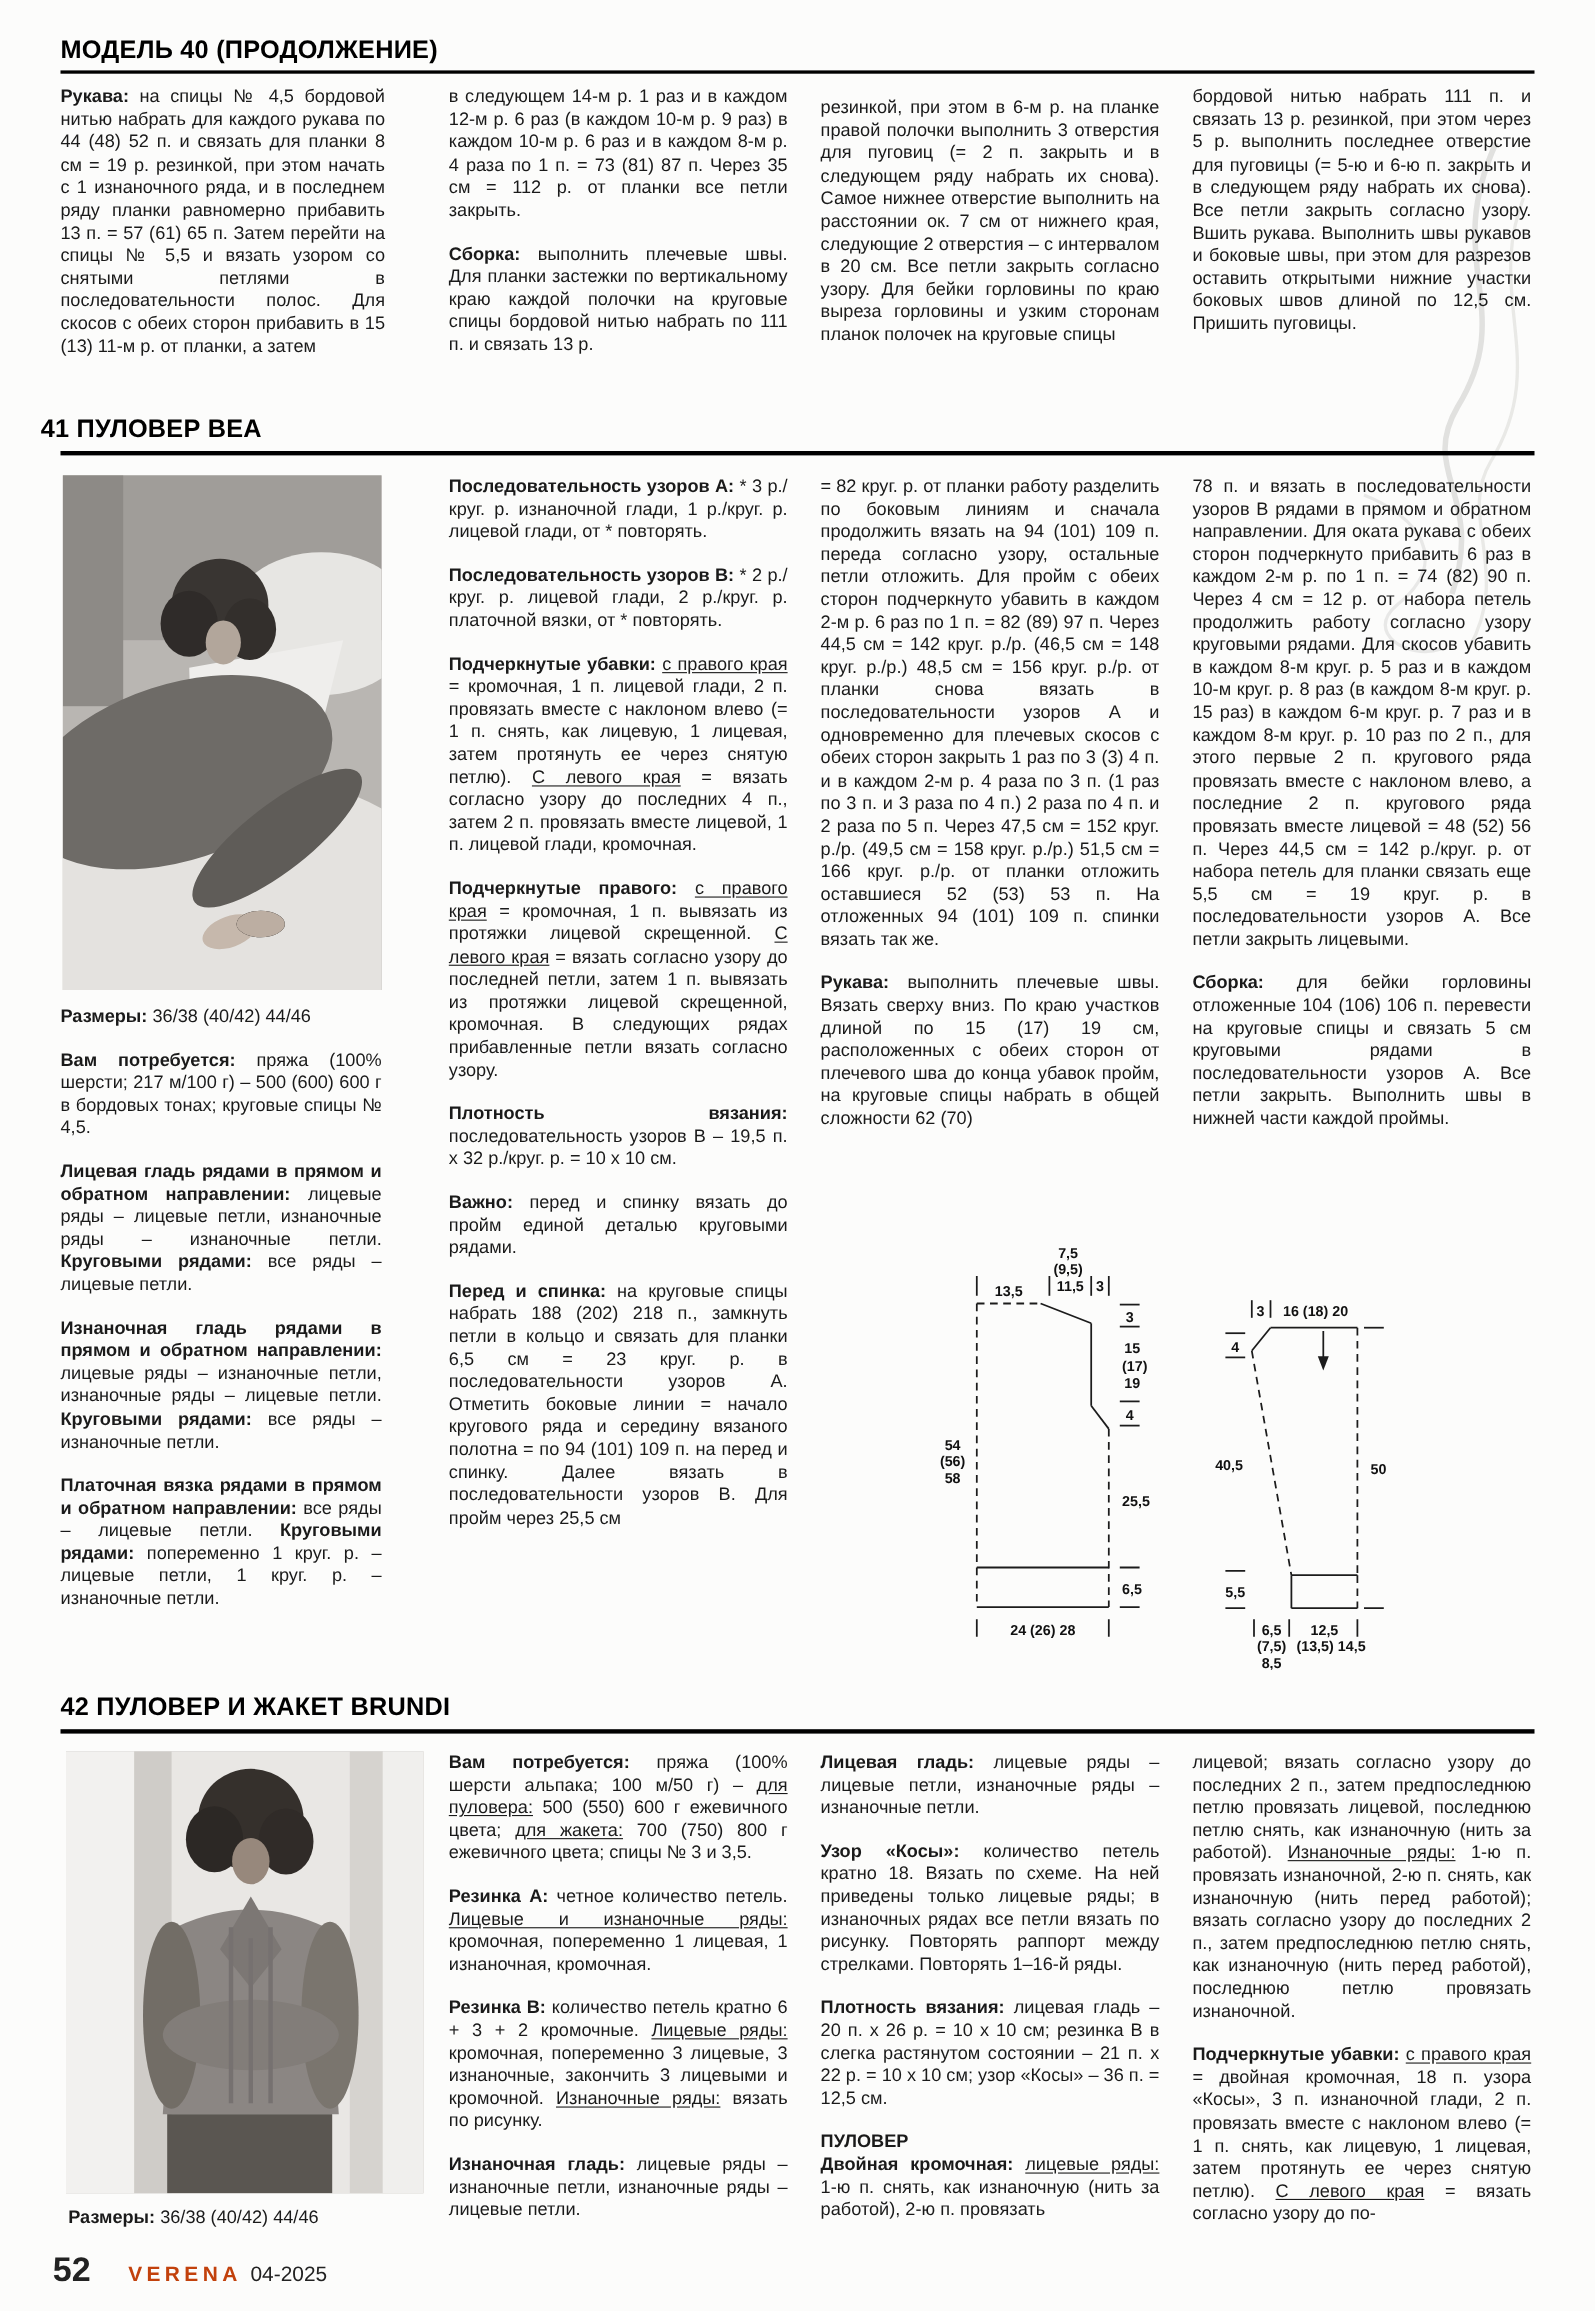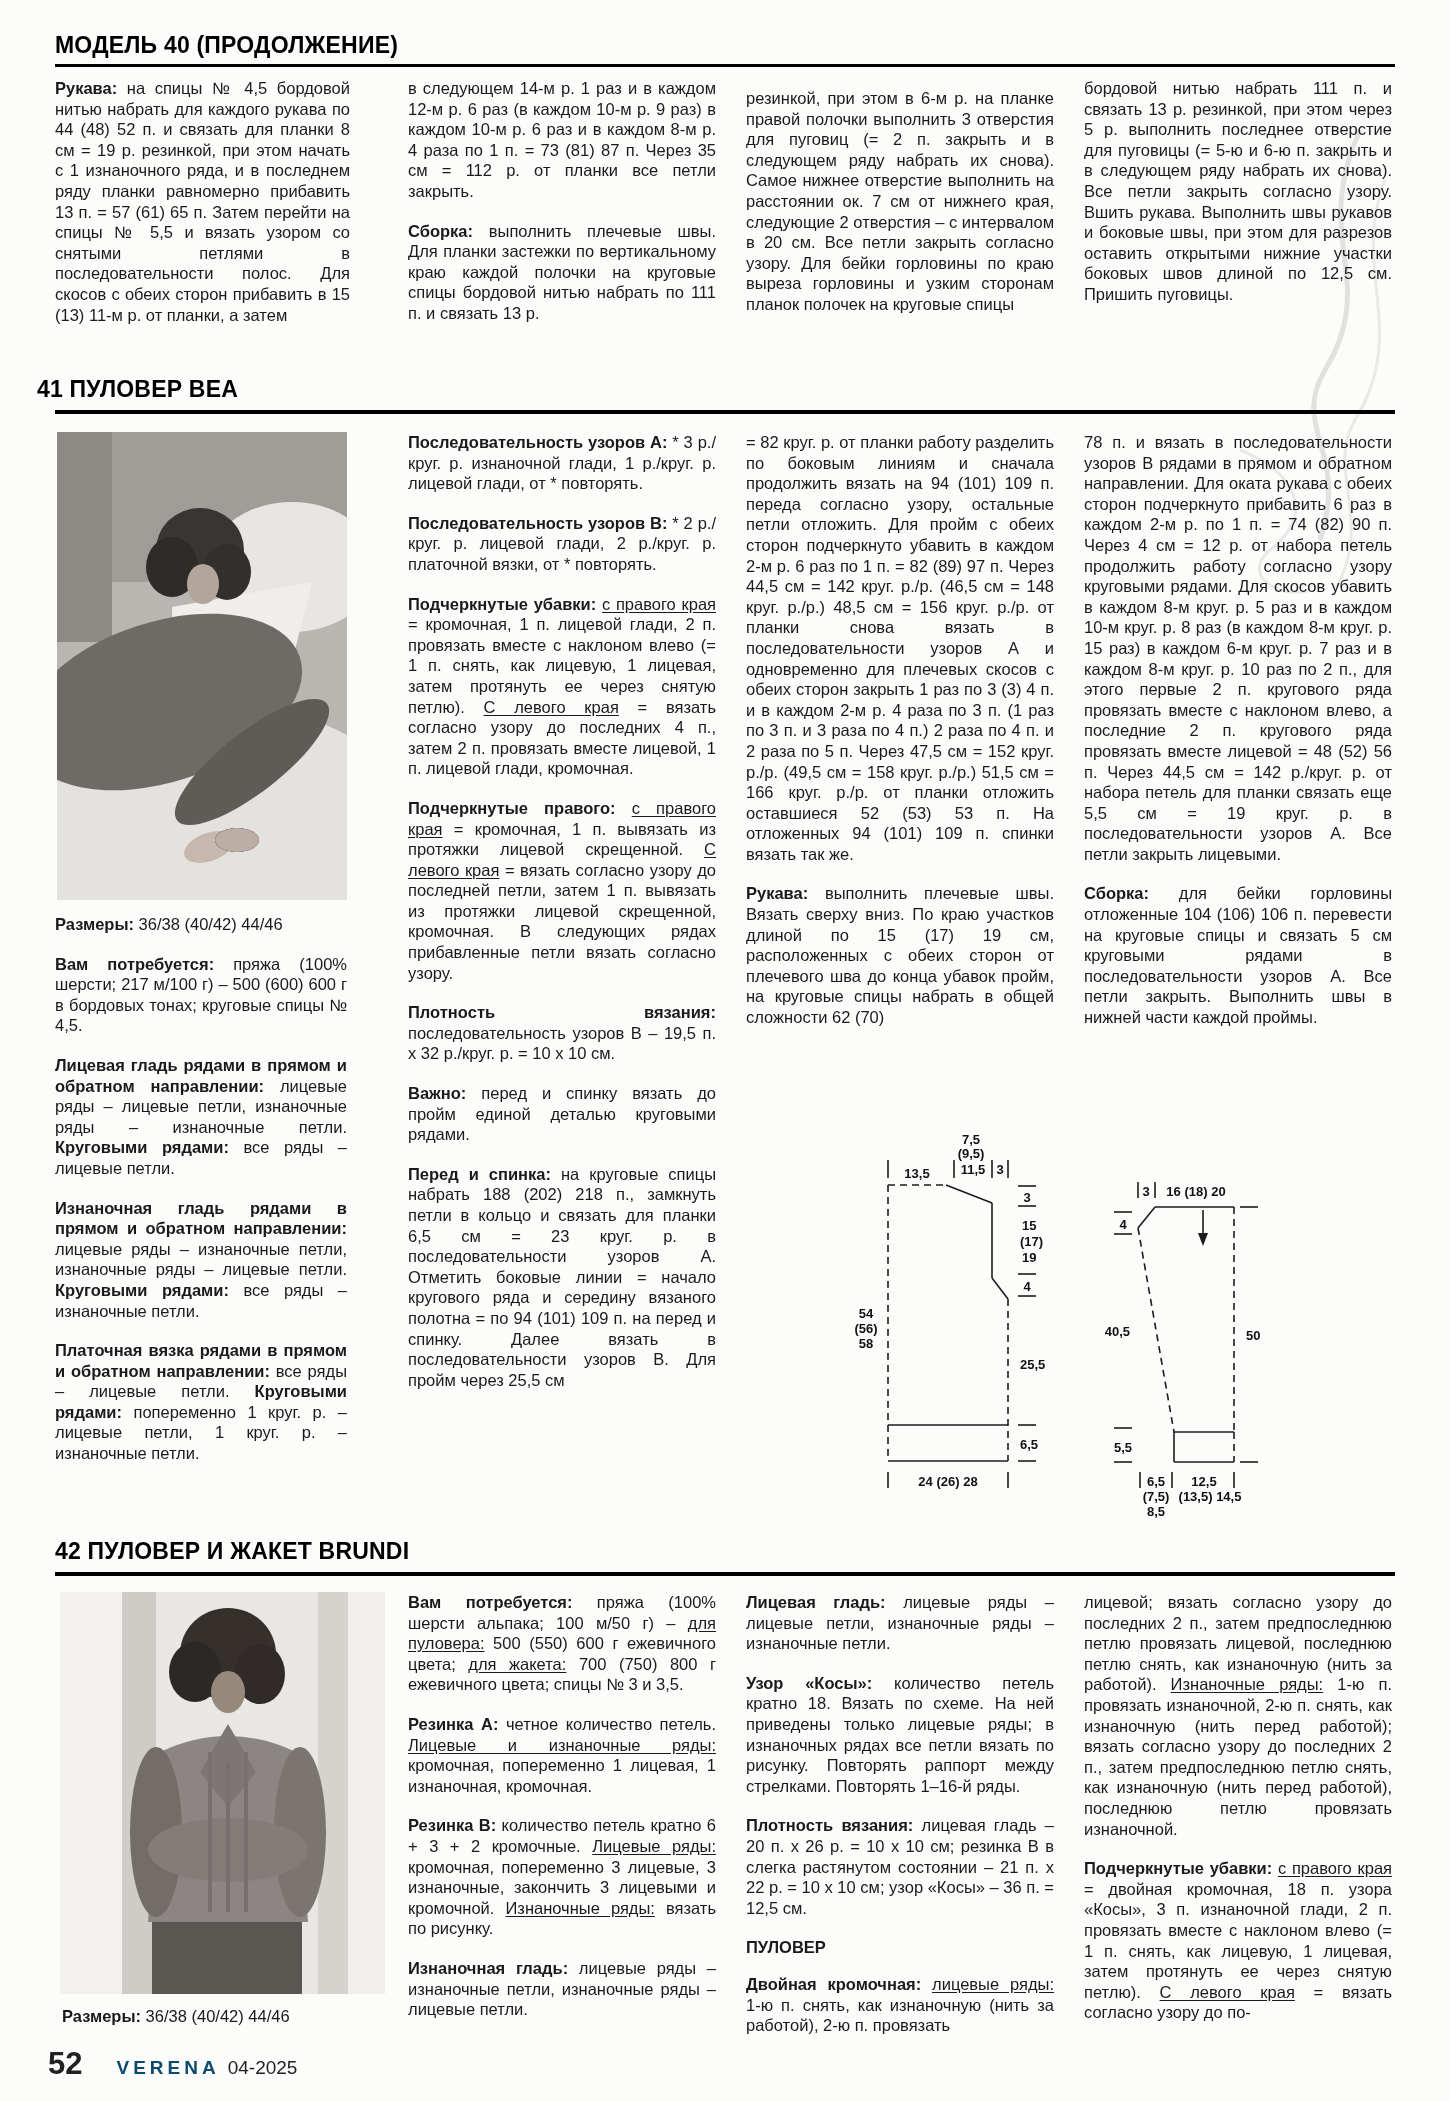--- a/index.html
+++ b/index.html
@@ -5,32 +5,32 @@
   html,body{margin:0;padding:0;background:#777;}
   .page{position:relative;width:1450px;height:2101px;background:#fcfcfb;
         font-family:"Liberation Sans",sans-serif;color:#1a1a1a;overflow:hidden;}
   .sec-title{position:absolute;font-size:23px;font-weight:700;letter-spacing:.2px;color:#000000;white-space:nowrap;}
   .rule{position:absolute;left:55px;width:1340px;height:4px;background:#000;}
   .rule.thin{height:3px;}
   .col{position:absolute;text-align:justify;font-size:16.5px;line-height:20.6px;hyphens:auto;}
   .col p{margin:0;}
   .col p + p{margin-top:19px;}
   .col p.subhead{margin-top:19px;margin-bottom:0;}
-  .col p.subhead + p{margin-top:16px;}
+  .col p.subhead + p{margin-top:0;}
   .col b{font-weight:700;}
   .col u{text-underline-offset:2px;}
   .photo{position:absolute;background:#cfcdca;overflow:hidden;}
   .photo svg{display:block;}
   .diagram{position:absolute;}
   .diagram text{font-family:"Liberation Sans",sans-serif;font-size:13px;font-weight:700;fill:#111;}
   .diagram .ln{stroke:#1c1c1c;stroke-width:1.6;fill:none;}
   .diagram .dash{stroke-dasharray:7 5;}
   .footer{position:absolute;left:48px;top:2046px;display:flex;align-items:baseline;}
   .footer .pagenum{font-size:31px;font-weight:700;color:#222;}
-  .footer .mag{font-size:19px;font-weight:700;letter-spacing:4px;margin-left:34px;color:#0c4a6e;}
+  .footer .mag{font-size:19px;font-weight:700;letter-spacing:4px;margin-left:34px;color:#c2410c;}
   .footer .issue{font-size:19px;font-weight:400;margin-left:8px;color:#222;}
   .flourish{position:absolute;pointer-events:none;}
 </style>
 </head>
 <body>
 
 <div class="page">
 
   <svg class="flourish" style="left:1120px;top:120px" width="300" height="500" viewBox="0 0 300 500">
     <path d="M240 10 C 190 120, 260 160, 205 250 C 170 310, 230 330, 200 420" stroke="#dadad8" stroke-width="5" fill="none" opacity="0.8"></path>

